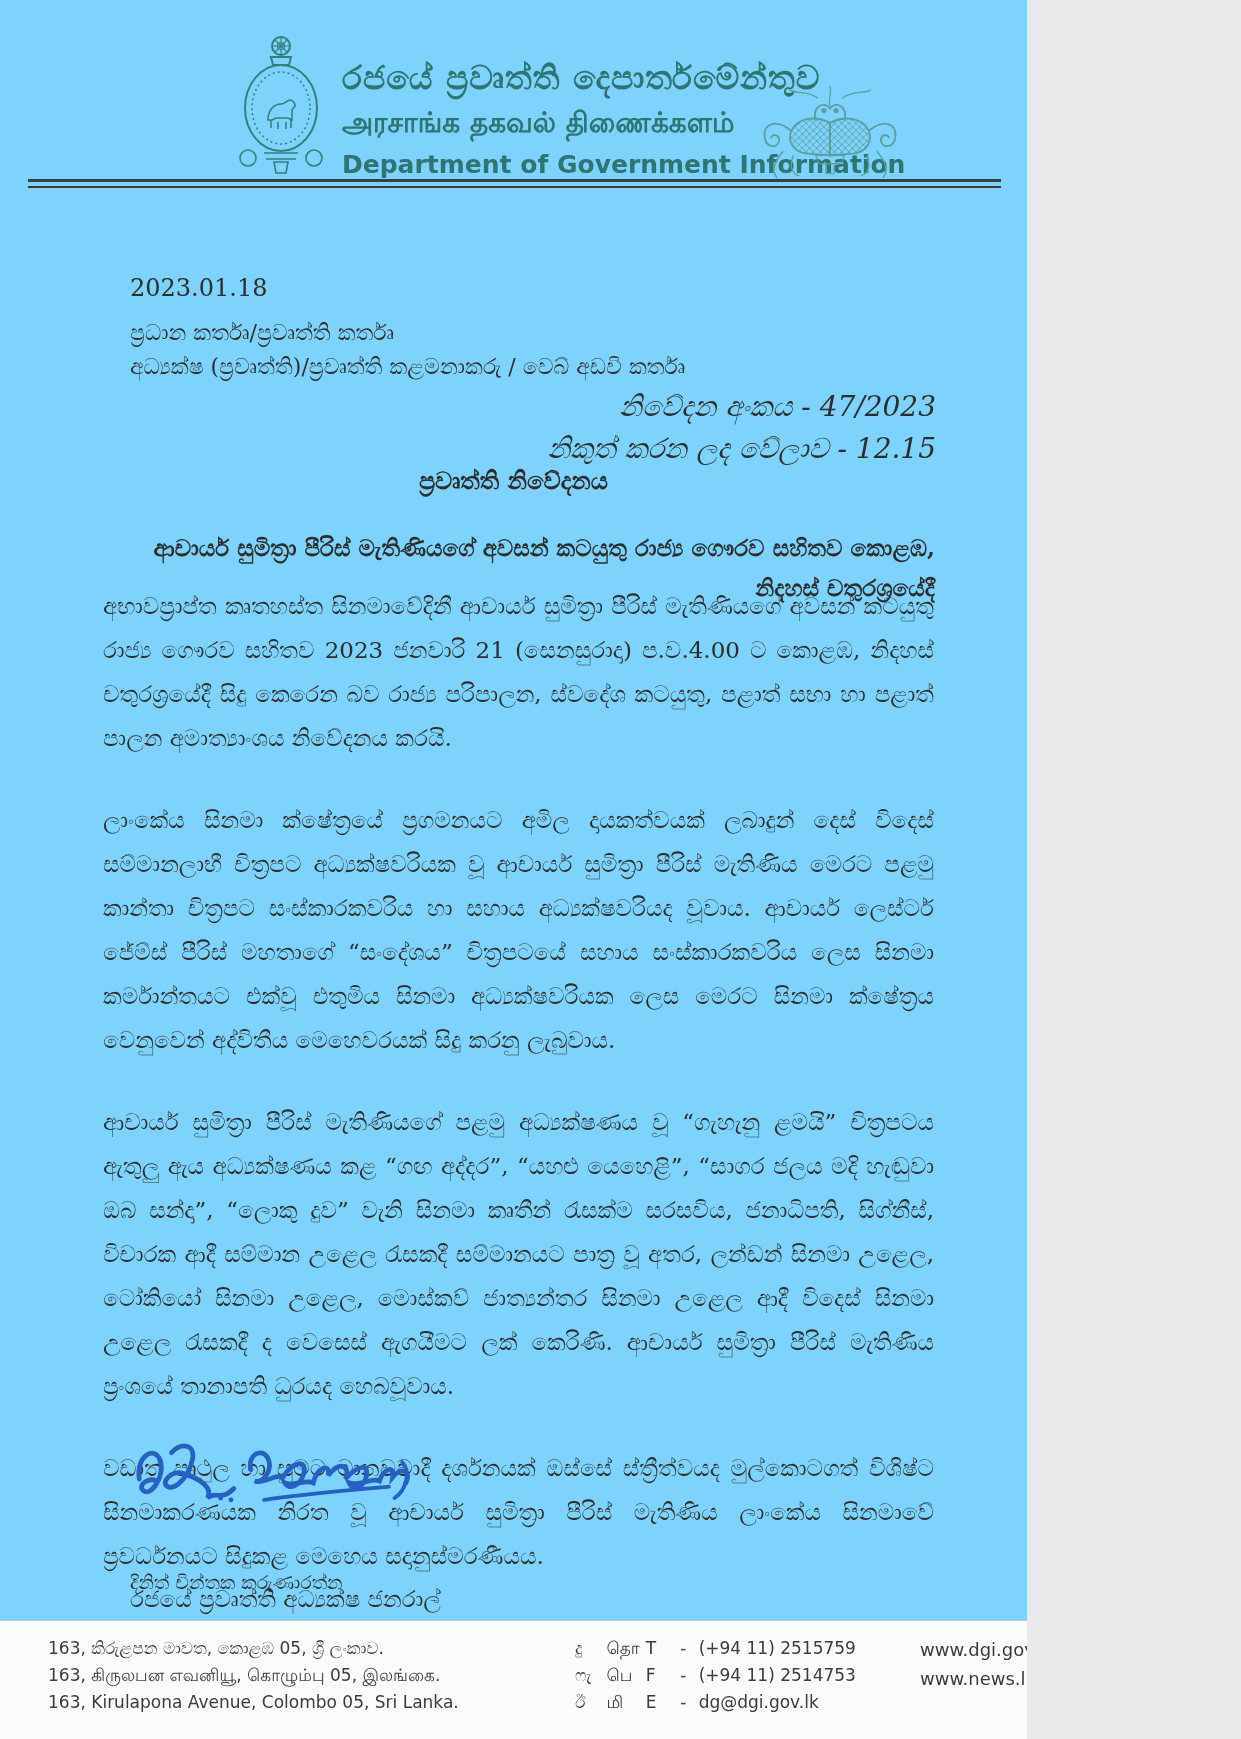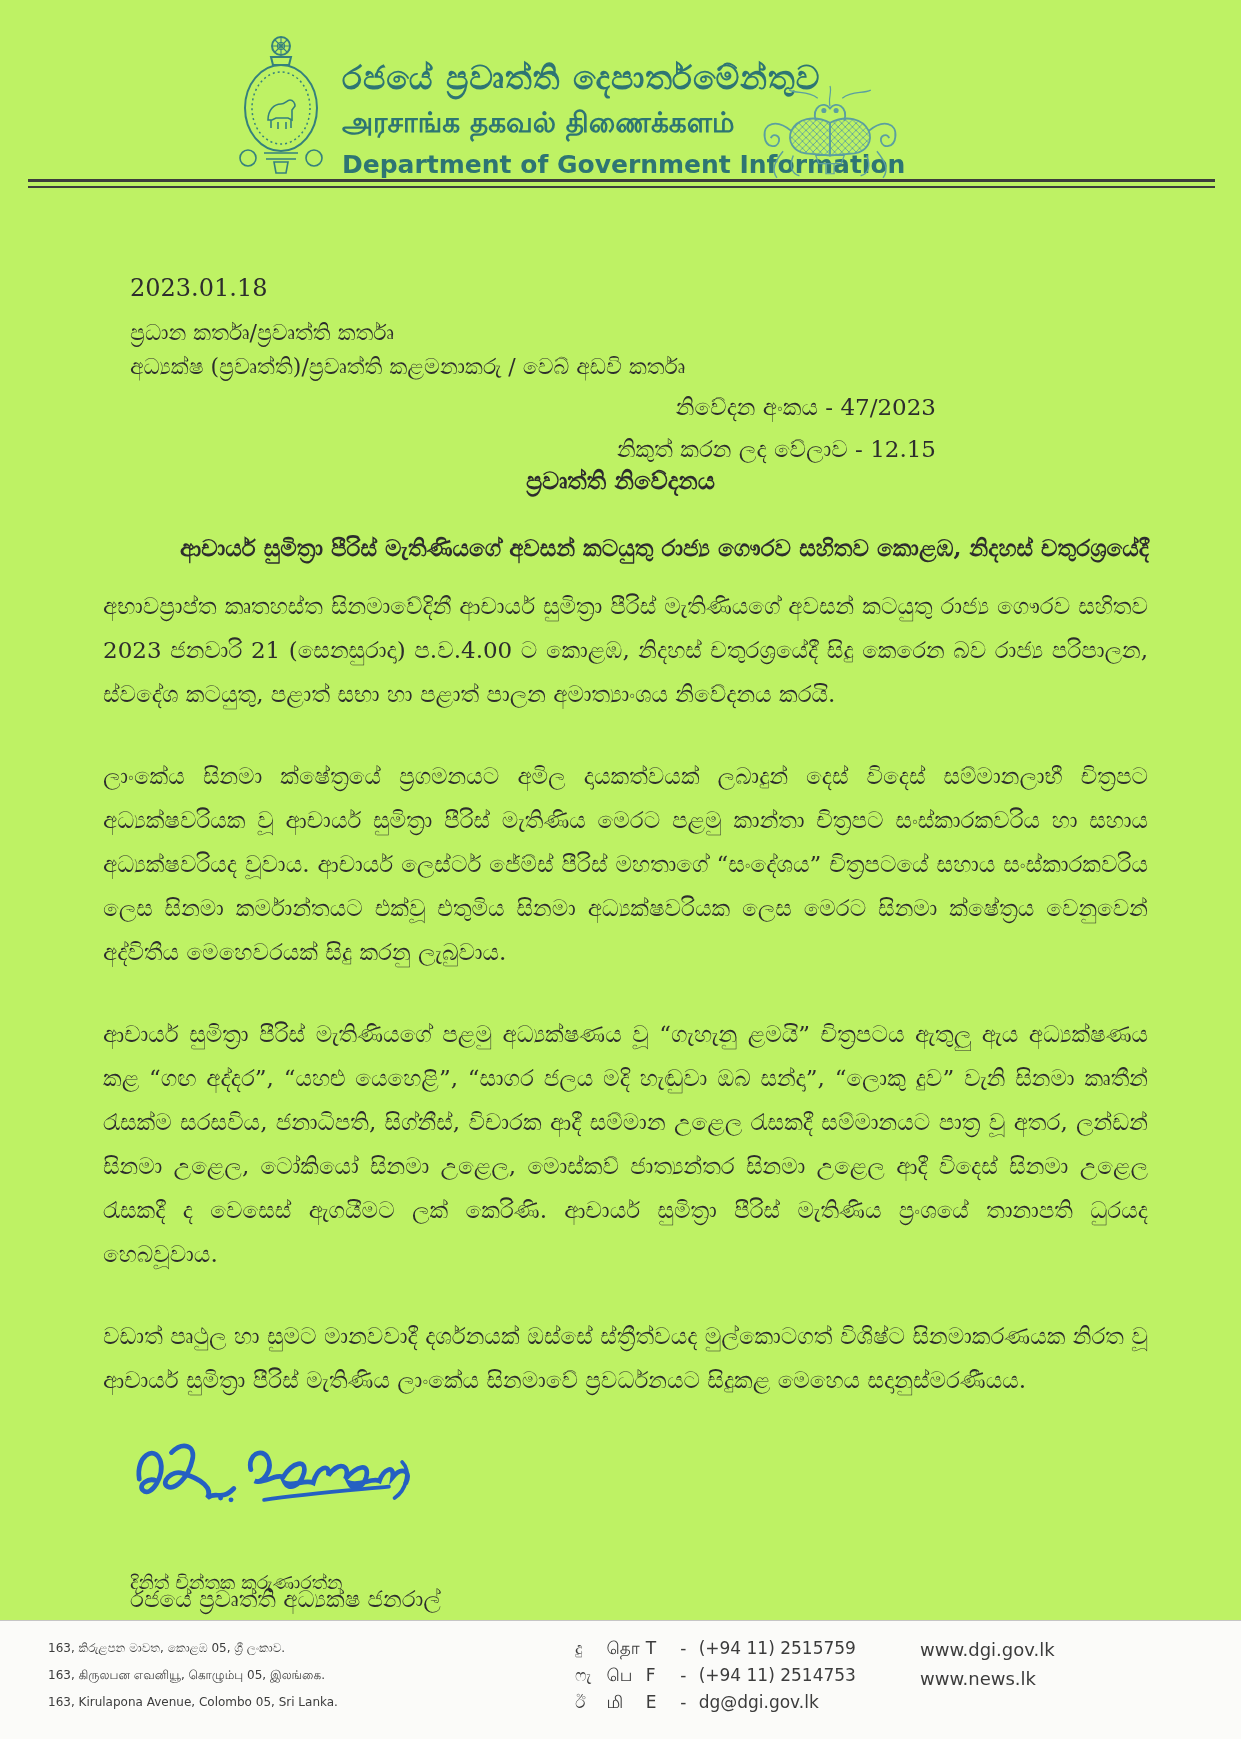--- a/index.html
+++ b/index.html
@@ -2,57 +2,57 @@
 <html><head>
 <meta charset="utf-8">
 <style>
   html,body{margin:0;padding:0;}
   body{
     width:1241px;height:1739px;
     background:#e9e9e9;
     font-family:"DejaVu Sans",sans-serif;
   }
   .page{
-    position:relative;width:1241px;height:1739px;
-    background:#bef264;overflow:hidden;
+    position:relative;width:1027px;height:1739px;
+    background:#7dd3fc;overflow:hidden;
   }
   
   .emblem-left{position:absolute;left:228px;top:34px;width:106px;height:142px;}
   .dept-block{position:absolute;left:342px;top:58px;width:440px;color:#2e7573;}
   .dept-si{font-size:33px;font-weight:bold;white-space:nowrap;letter-spacing:1px;}
   .dept-ta{font-size:28px;font-weight:bold;white-space:nowrap;margin-top:8px;}
   .dept-en{font-size:25px;font-weight:bold;white-space:nowrap;margin-top:8px;font-family:"DejaVu Sans",sans-serif;}
   .emblem-right{position:absolute;left:752px;top:84px;width:156px;height:102px;}
   .rule{position:absolute;left:28px;right:26px;background:#3d3d3d;}
   .rule-1{top:179px;height:3px;}
   .rule-2{top:186px;height:2px;}
 
   
   .content{
     font-family:"DejaVu Serif","Liberation Serif",serif;
     color:#2d2d2d;
   }
   .date{position:absolute;left:130px;top:274px;font-size:24px;}
   .addressee-1{position:absolute;left:130px;top:320px;font-size:22px;}
   .addressee-2{position:absolute;left:130px;top:354px;font-size:22px;}
-  .release-block{position:absolute;left:500px;top:386px;width:436px;text-align:right;font-size:23px;line-height:42px;}
+  .release-block{position:absolute;left:500px;top:386px;width:436px;text-align:right;font-size:28px;line-height:42px;font-style:italic;}
   .doc-title{position:absolute;left:0;right:0;top:466px;text-align:center;font-size:24px;font-weight:bold;}
   .headline{position:absolute;left:100px;right:92px;top:528px;text-align:right;font-size:23px;font-weight:bold;line-height:40px;}
   .body-text{position:absolute;left:103px;right:93px;top:584px;font-size:23px;line-height:44px;text-align:justify;}
   .body-text p{margin:0 0 38px 0;}
 
   
   .signature-svg{position:absolute;left:118px;top:1428px;width:330px;height:104px;}
   .sig-name{position:absolute;left:130px;top:1571px;font-size:19px;}
   .sig-title{position:absolute;left:130px;top:1586px;font-size:23px;}
 
   
   .footer-divider{position:absolute;left:0;right:0;top:1620px;height:1px;background:#c6c6c6;}
   .footer{position:absolute;left:0;right:0;top:1621px;bottom:0;background:#fbfbf9;color:#3c3c3c;}
-  .f-address{position:absolute;left:48px;top:14px;font-size:12px;line-height:27px;}
+  .f-address{position:absolute;left:48px;top:14px;font-size:17px;line-height:27px;}
   .f-contacts{position:absolute;left:575px;top:14px;font-size:17px;line-height:27px;}
   .f-contact-row span{display:inline-block;}
   .f-lab-si{width:26px;}
   .f-lab-ta{width:34px;}
   .f-lab-en{width:22px;}
   .f-sep{width:20px;text-align:center;}
   .f-web{position:absolute;left:920px;top:14px;font-size:18px;line-height:29px;}
 </style>
 </head>
 <body>

